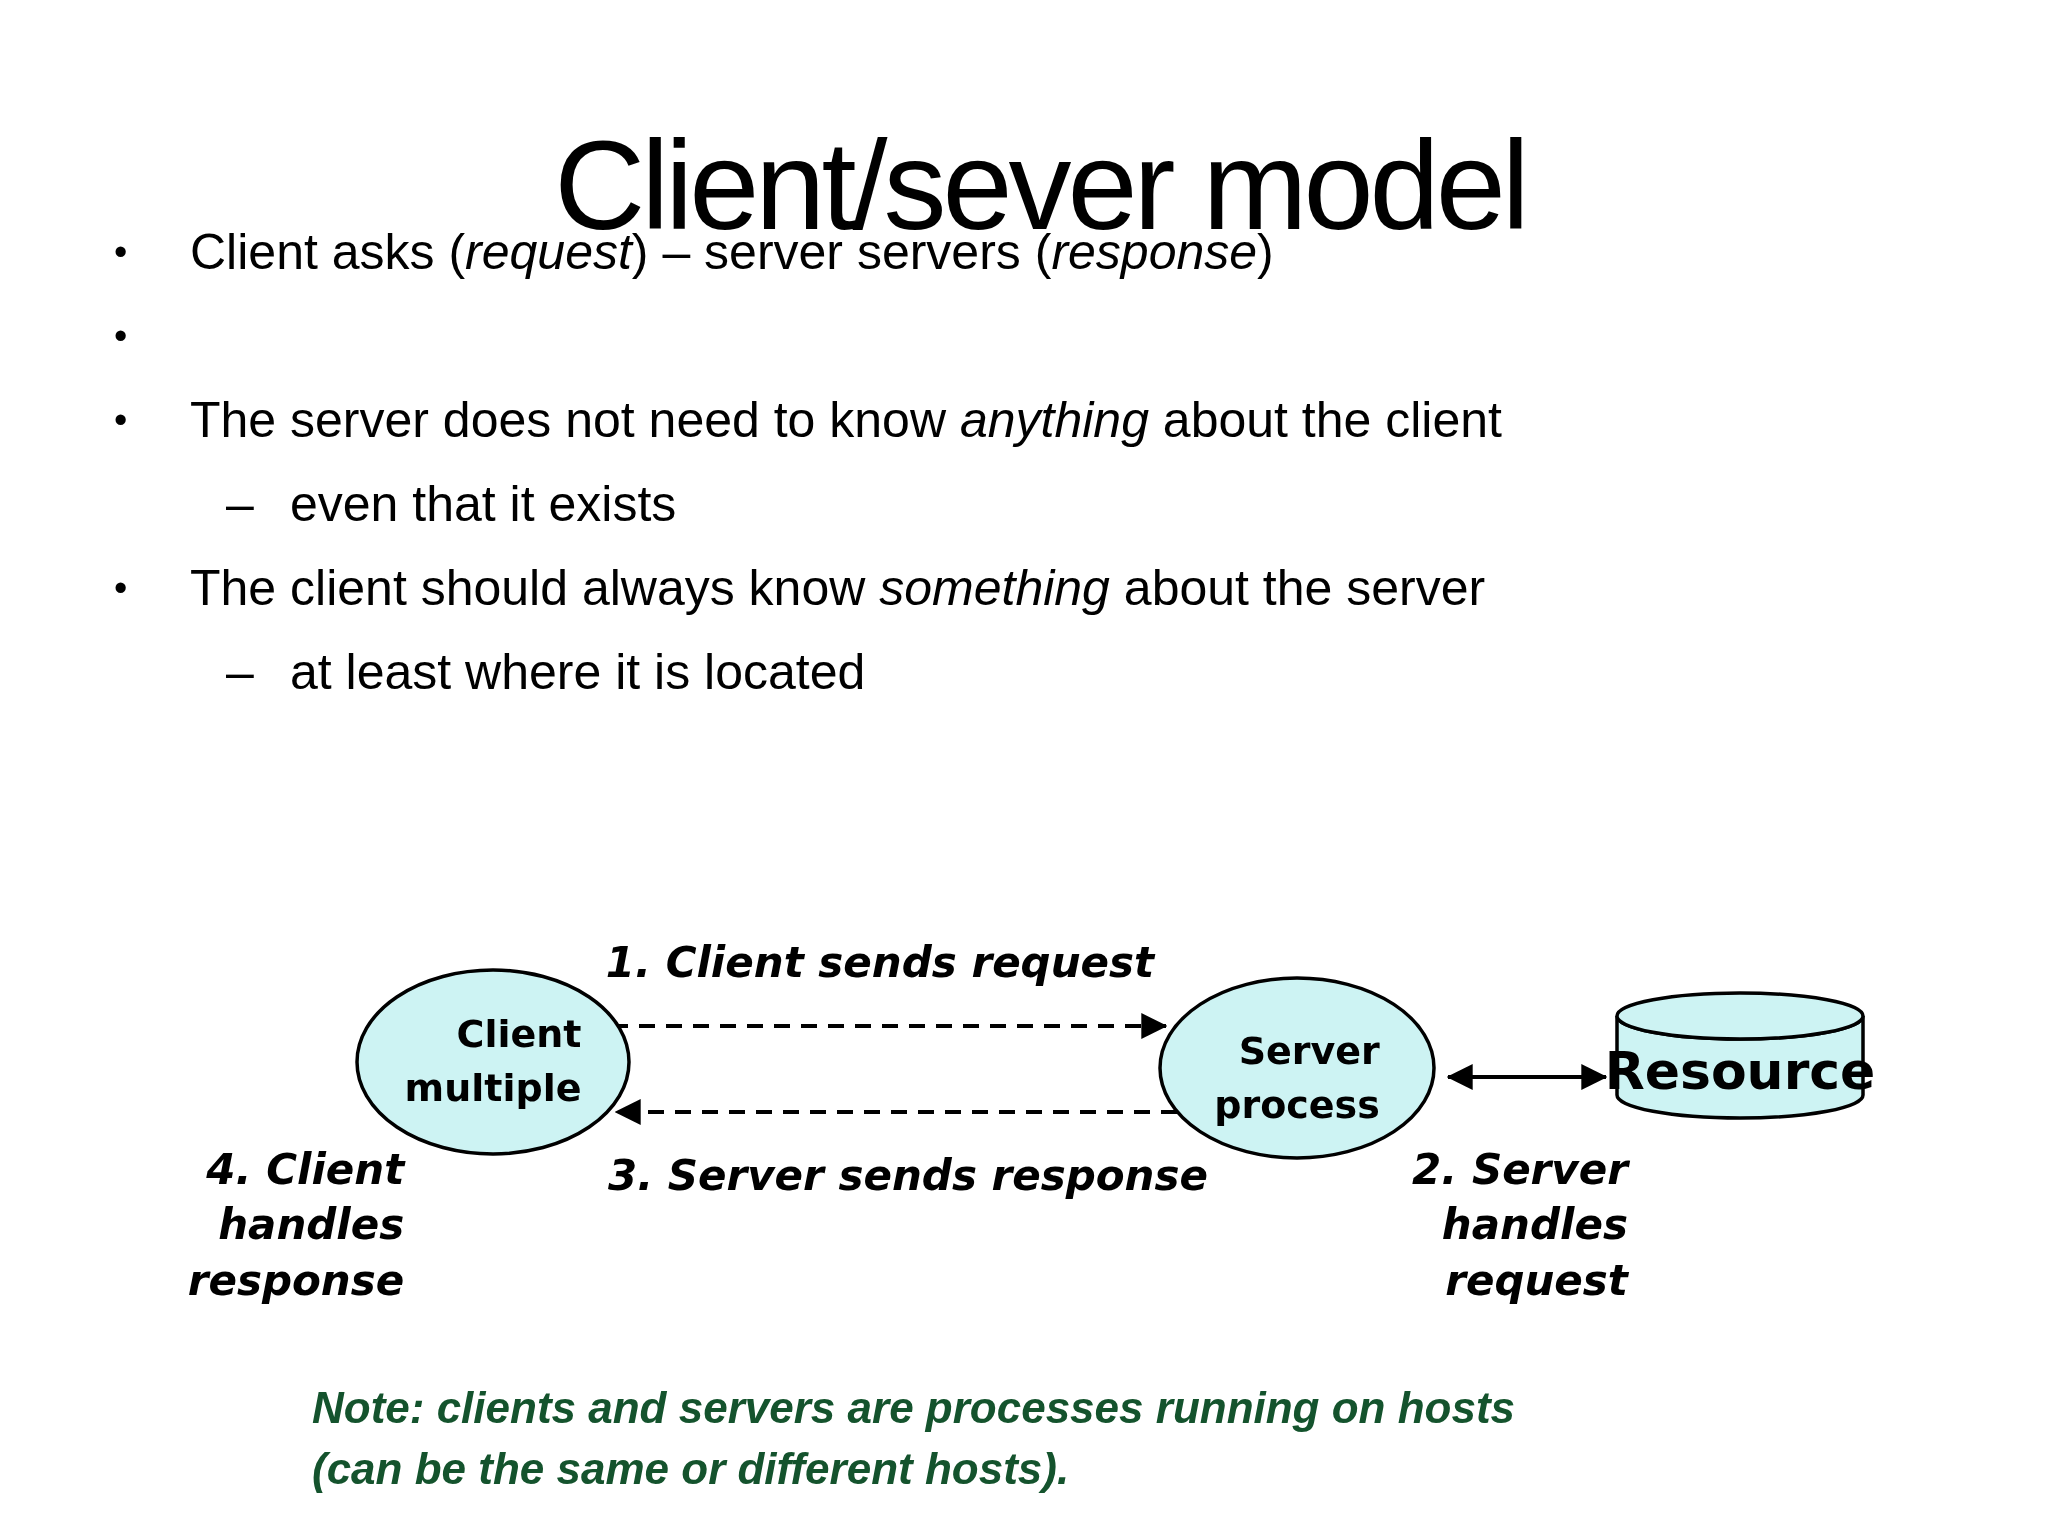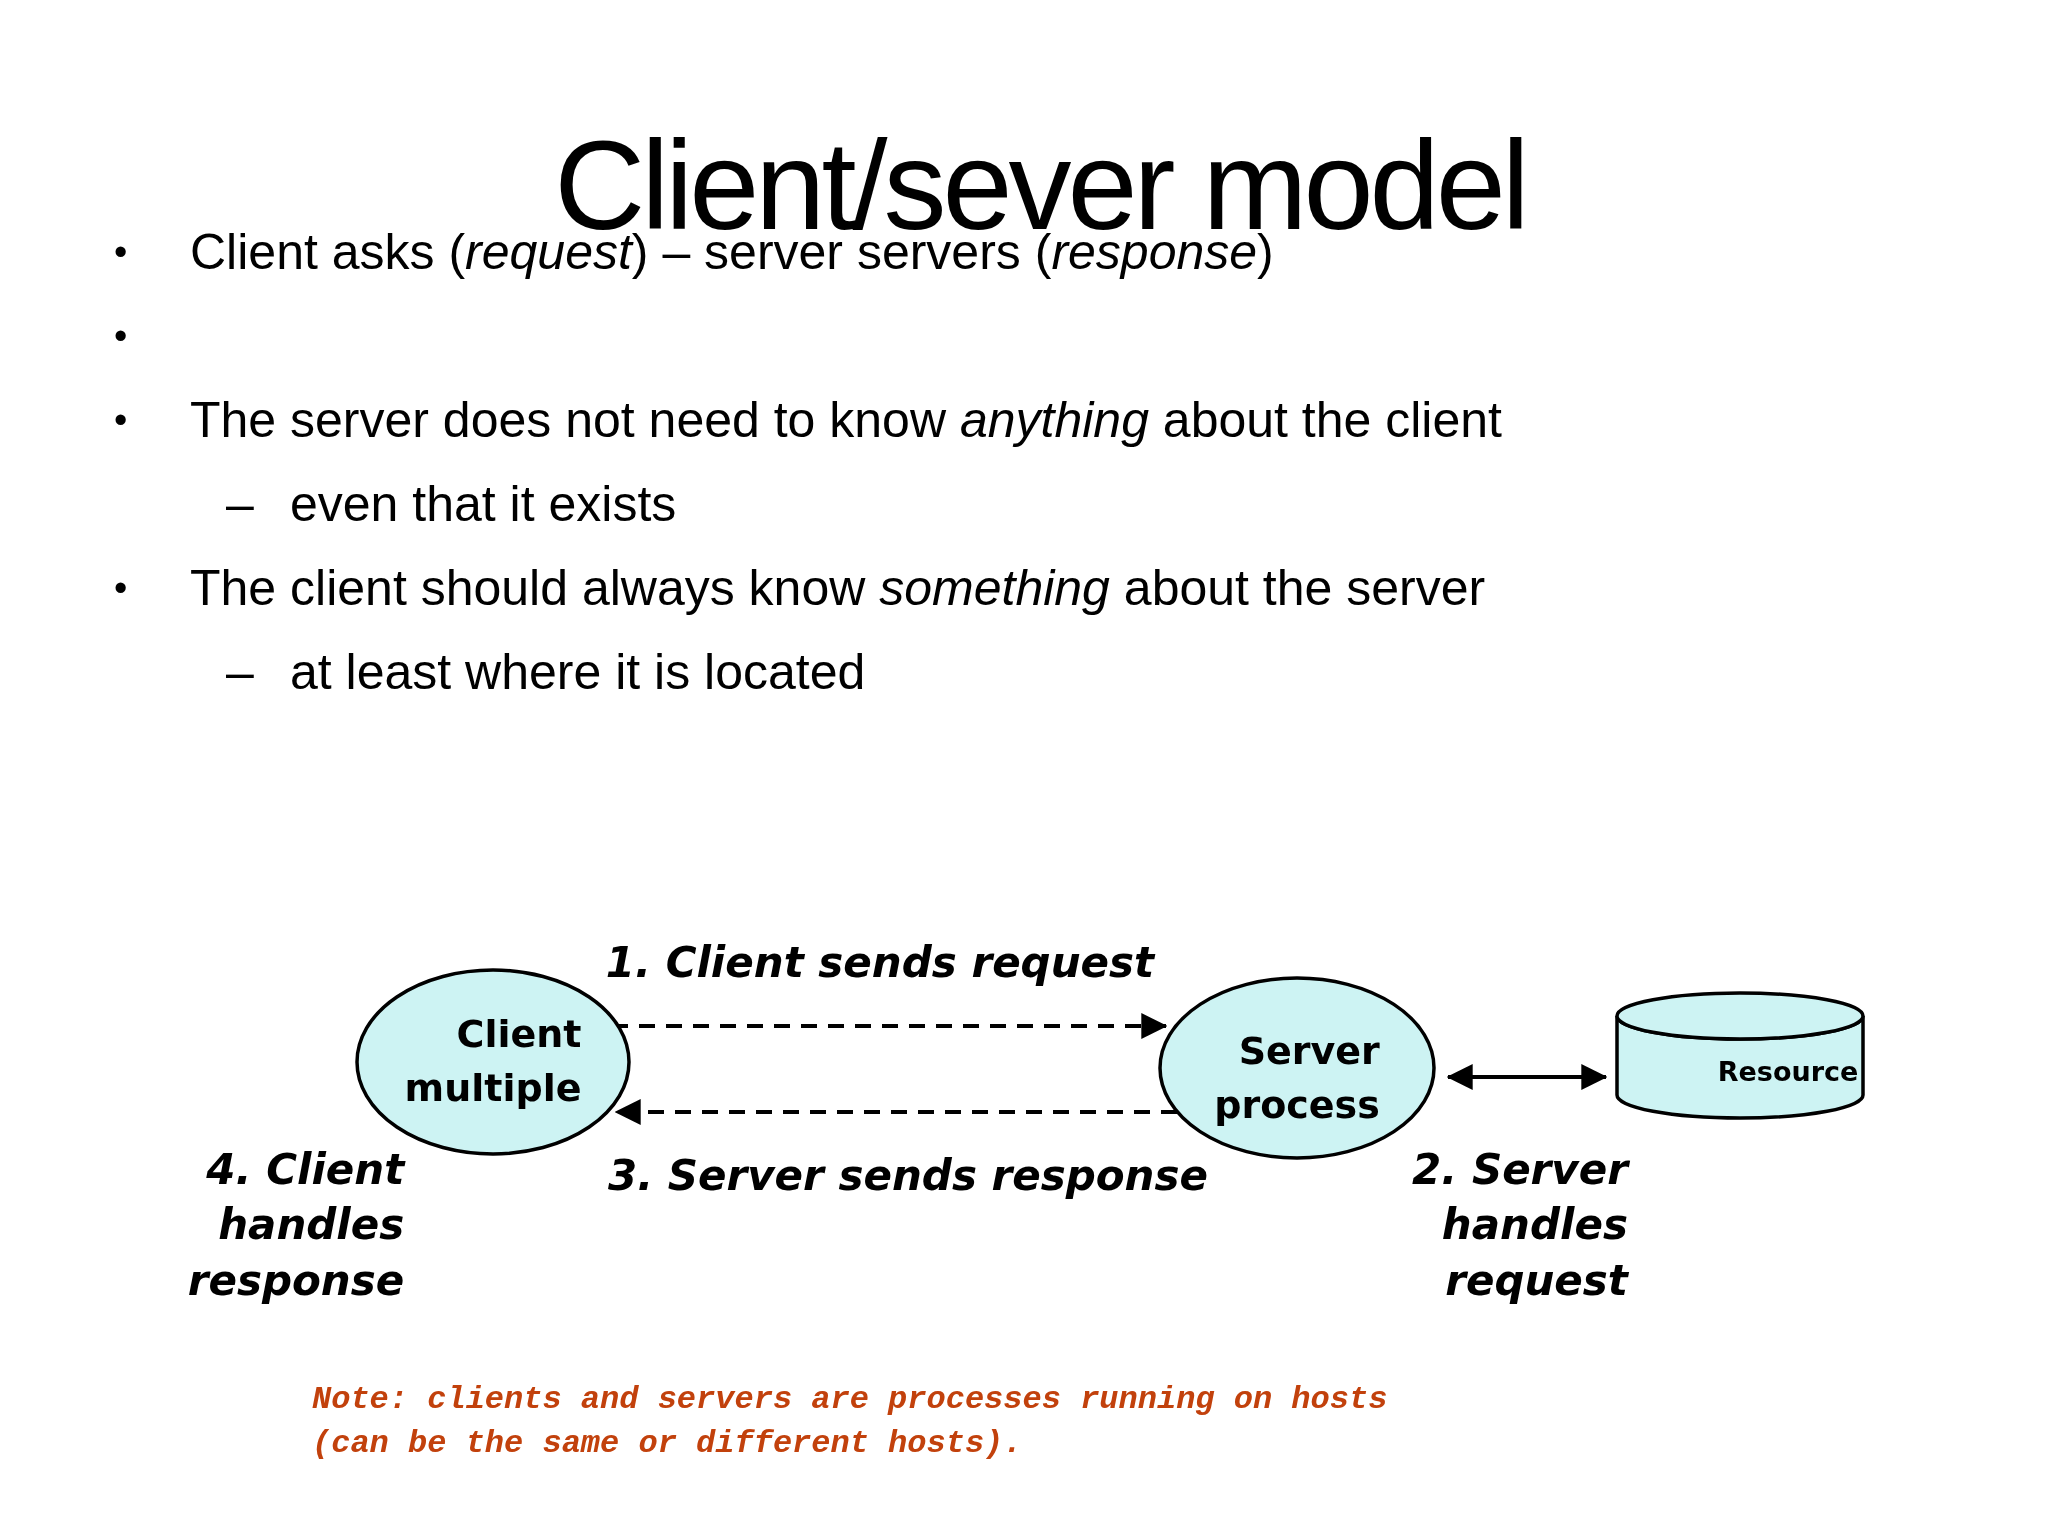--- a/index.html
+++ b/index.html
@@ -33,28 +33,28 @@
   .dashed { stroke-width:4px; stroke-dasharray:16 11; }
   .solid  { stroke-width:4px; }
 
   
   .dlabel {
     position:absolute; transform:translate(-50%,-50%);
     font-family:"DejaVu Sans", sans-serif; font-weight:bold;
     text-align:right; white-space:pre-line; color:#000;
   }
   .elabel  { font-size:38px; line-height:1.42; }
-  .rlabel  { font-size:27px;margin-left:48px; }
+  .rlabel  { font-size:52px; }
   .steplbl { font-style:italic; font-size:42px; line-height:1.32; }
 
   .note {
     position:absolute; left:312px; top:1378px;
-    font-family:Liberation Mono, monospace;
+    font-family:Liberation Sans, sans-serif;
     font-weight:bold; font-style:italic;
-    font-size:32px; line-height:1.38; white-space:pre-line; color:#c2410c;
+    font-size:44px; line-height:1.38; white-space:pre-line; color:#14532d;
   }
 </style>
 </head>
 <body>
 
 <div class="slide">
 
   <h1 class="title">Client/sever model</h1>
 
   <div class="bullets">

